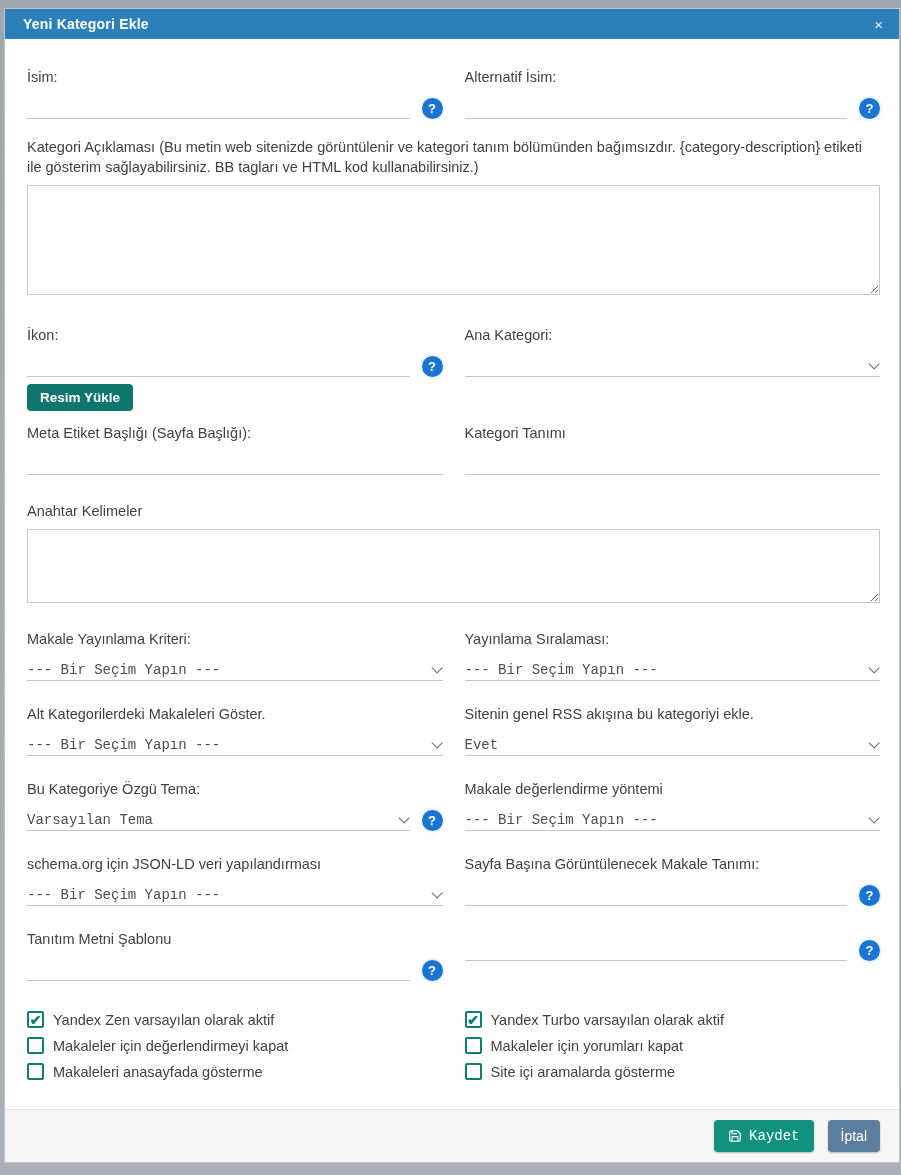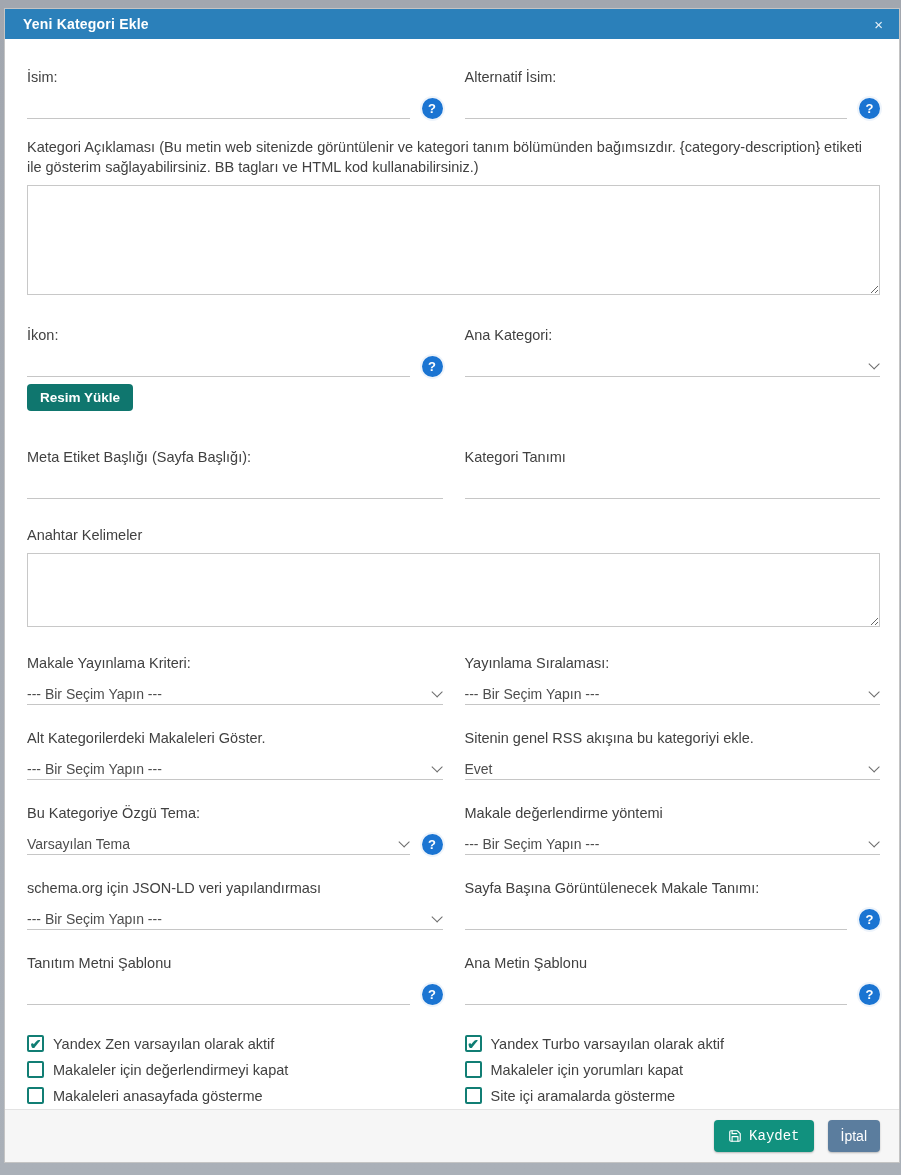--- a/index.html
+++ b/index.html
@@ -37,37 +37,37 @@
     background:#1a74d2; color:#fff; font-size:13px; font-weight:bold;
     display:flex; align-items:center; justify-content:center;
     margin-left:12px; flex:0 0 auto; cursor:pointer;
     box-shadow:0 0 0 2px #eef4fb;
   }
   .sel {
     flex:1; height:22px; border-bottom:1px solid #c6c6c6;
     display:flex; align-items:center; justify-content:space-between;
     font-size:14px; color:#4d4d4d; cursor:pointer; min-width:0;
   }
-  .sel .val { white-space:nowrap; overflow:hidden; }
+  .sel .val { white-space:nowrap; overflow:hidden;font-family:Liberation Mono, monospace; }
   .chev {
     width:8px; height:8px; border-right:1.5px solid #6b6b6b; border-bottom:1.5px solid #6b6b6b;
     transform:rotate(45deg) translateY(-3px); margin-right:4px; flex:0 0 auto;
   }
   textarea {
     width:100%; border:1px solid #c8c8c8; background:#fff;
     font-family:"Liberation Sans", sans-serif; font-size:14px; color:#333;
     outline:none; display:block;
   }
   .ta-big { height:110px; margin-top:8px; }
   .ta-small { height:74px; margin-top:8px; }
 
   .row1 { margin-top:28px; }
   .desc-sec { margin-top:18px; }
   .icon-row { margin-top:30px; }
-  .meta-row { margin-top:36px; }
+  .meta-row { margin-top:12px; }
   .kw-sec { margin-top:26px; }
   .selrow { margin-top:26px; }
   .selrow + .selrow { margin-top:23px; }
 
   .btn-upload {
     margin-top:7px; display:inline-block;
     background:#0f766e; color:#fff; font-size:13.5px; font-weight:bold;
     border:none; border-radius:4px; padding:6px 13px; cursor:pointer;
     font-family:"Liberation Sans", sans-serif;
   }
@@ -266,21 +266,20 @@
 
     <div class="grid2 selrow">
       <div>
         <label class="lbl">Tanıtım Metni Şablonu</label>
         <div class="ctrl-row">
           <input class="uinput" value="" style="">
           <span class="help">?</span>
         </div>
       </div>
       <div>
-        <label class="lbl">Ana Metin Şablonu</label>
         <div class="ctrl-row">
           <input class="uinput" value="" style="">
           <span class="help">?</span>
         </div>
       </div>
     </div>
 
     <div class="cb-grid">
       <label class="cb">
         <span class="cbbox checked">

